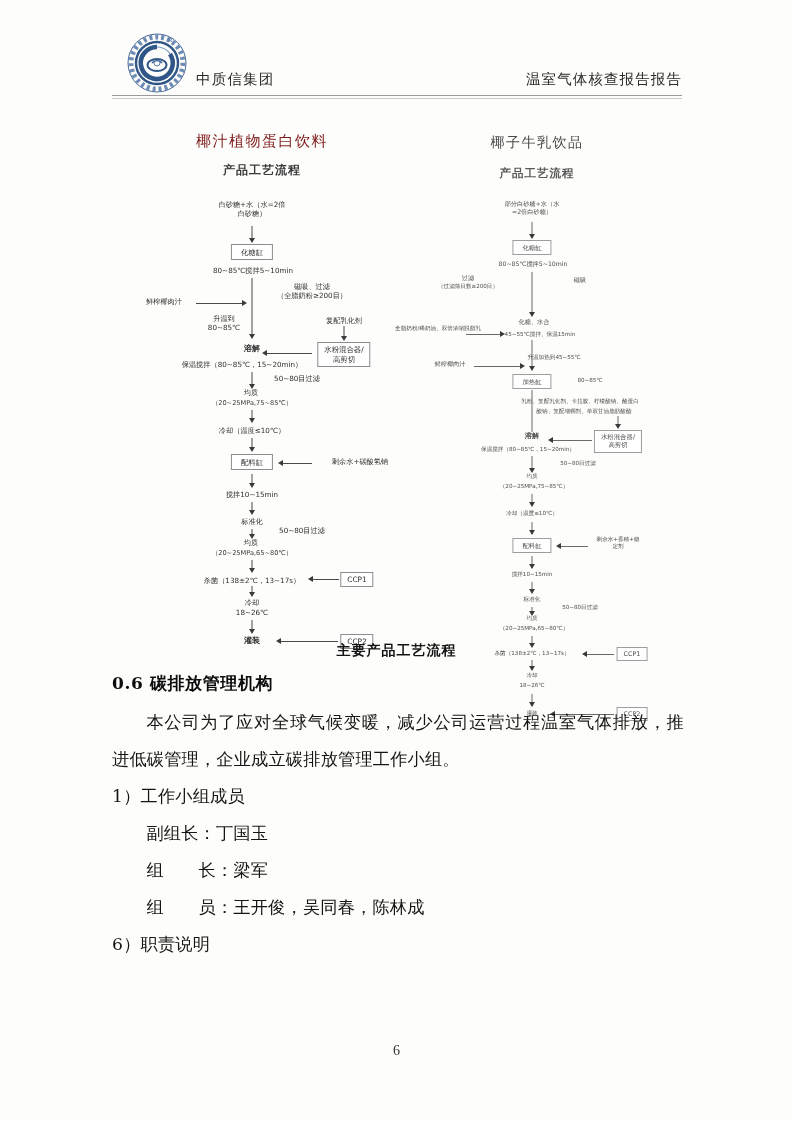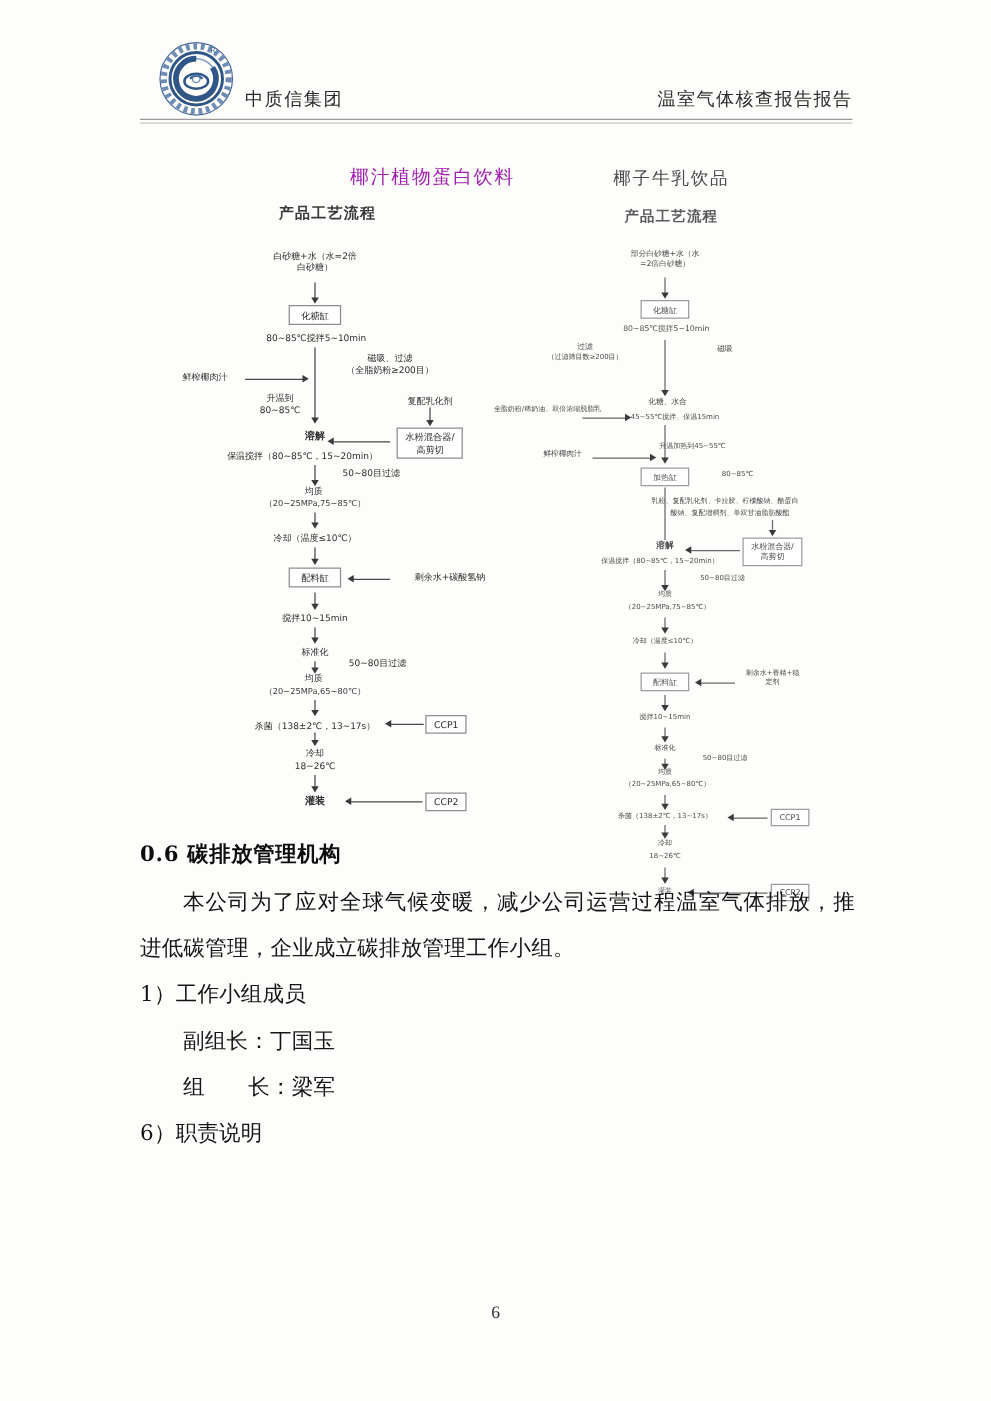--- a/index.html
+++ b/index.html
@@ -90,21 +90,21 @@
   .col { position: absolute; top: 0; }
   .col-left { left: 0px; width: 300px; }
   .col-right { left: 300px; width: 270px; }
 
   .fc-title {
     position: absolute;
     text-align: center;
     white-space: nowrap;
     font-family: "DejaVu Serif", serif;
   }
-  .t-main { font-size: 15px; letter-spacing: 1.5px; color: #a21caf; text-align: right; }
+  .t-main { font-size: 15px; letter-spacing: 1.5px; color: #7f1d1d; }
   .t-sub  { font-size: 12px; font-weight: bold; letter-spacing: 1px; color: #3a3a3a; }
   .t-main-r { font-size: 14px; letter-spacing: 1.5px; color: #4a4a4a; }
   .t-sub-r  { font-size: 11.5px; font-weight: bold; letter-spacing: 1px; color: #5a5a5a; }
 
   .node {
     position: absolute;
     white-space: nowrap;
     text-align: center;
     line-height: 1.25;
     transform: translateX(-50%);
@@ -428,25 +428,27 @@
       <div class="vline" style="left:120px;top:568px;height:12px;"></div>
       <div class="arrow-d" style="left:120px;top:576px;"></div>
 
       <div class="node lbl2" style="left:120px;top:584px;">灌装</div>
       <div class="node boxed tight" style="left:220px;top:581px;">CCP2</div>
       <div class="hline" style="left:142px;top:588px;width:60px;"></div>
       <div class="arrow-l" style="left:138px;top:585px;"></div>
     </div>
   </div>
 
+  <div class="caption">主要产品工艺流程</div>
 
   <div class="heading">0.6 碳排放管理机构</div>
 
   <div class="body">
     <p class="ind1">本公司为了应对全球气候变暖，减少公司运营过程温室气体排放，推进低碳管理，企业成立碳排放管理工作小组。</p>
     <p>1）工作小组成员</p>
     <p class="ind2">副组长：丁国玉</p>
     <p class="ind2">组　　长：梁军</p>
+    <p class="ind2">组　　员：王开俊，吴同春，陈林成</p>
     <p>6）职责说明</p>
   </div>
 
   <div class="page-number">6</div>
 </div>
 
 </body></html>

